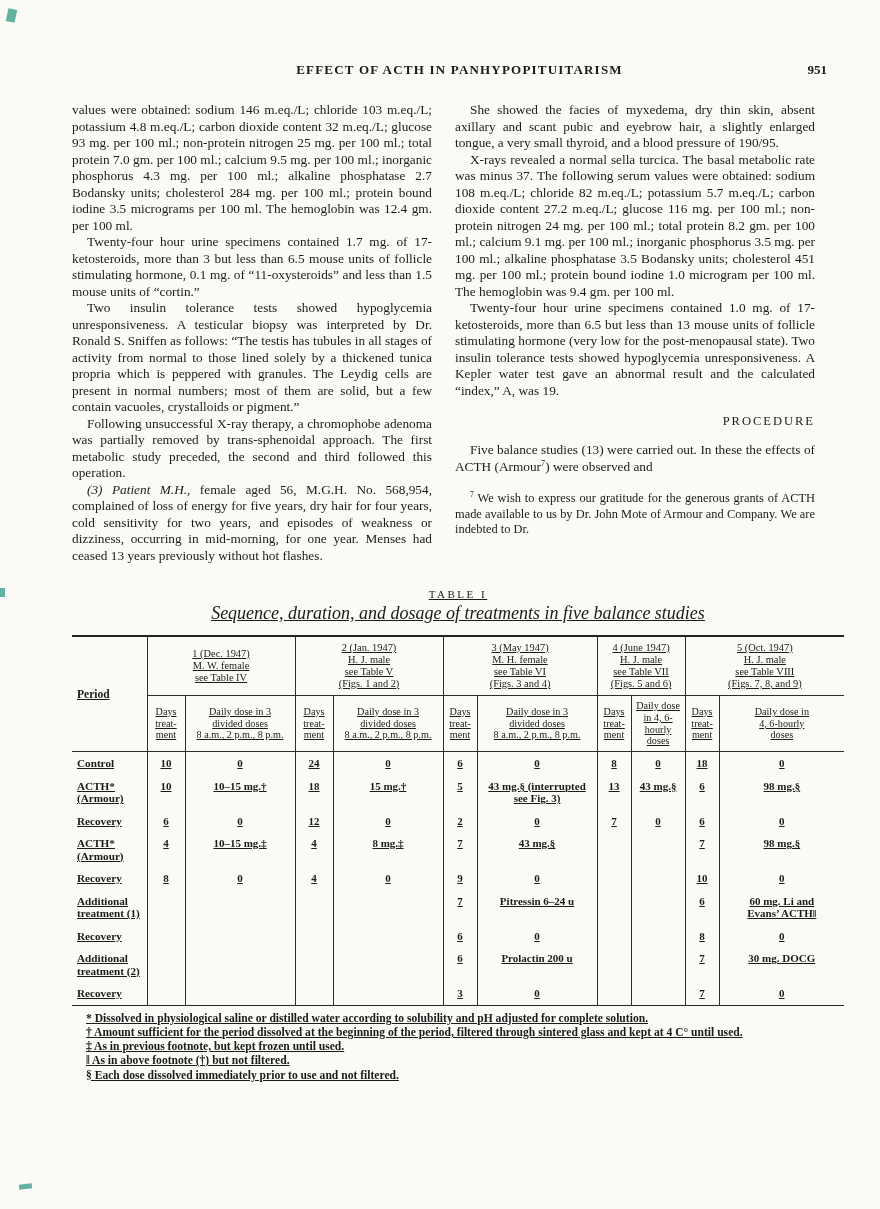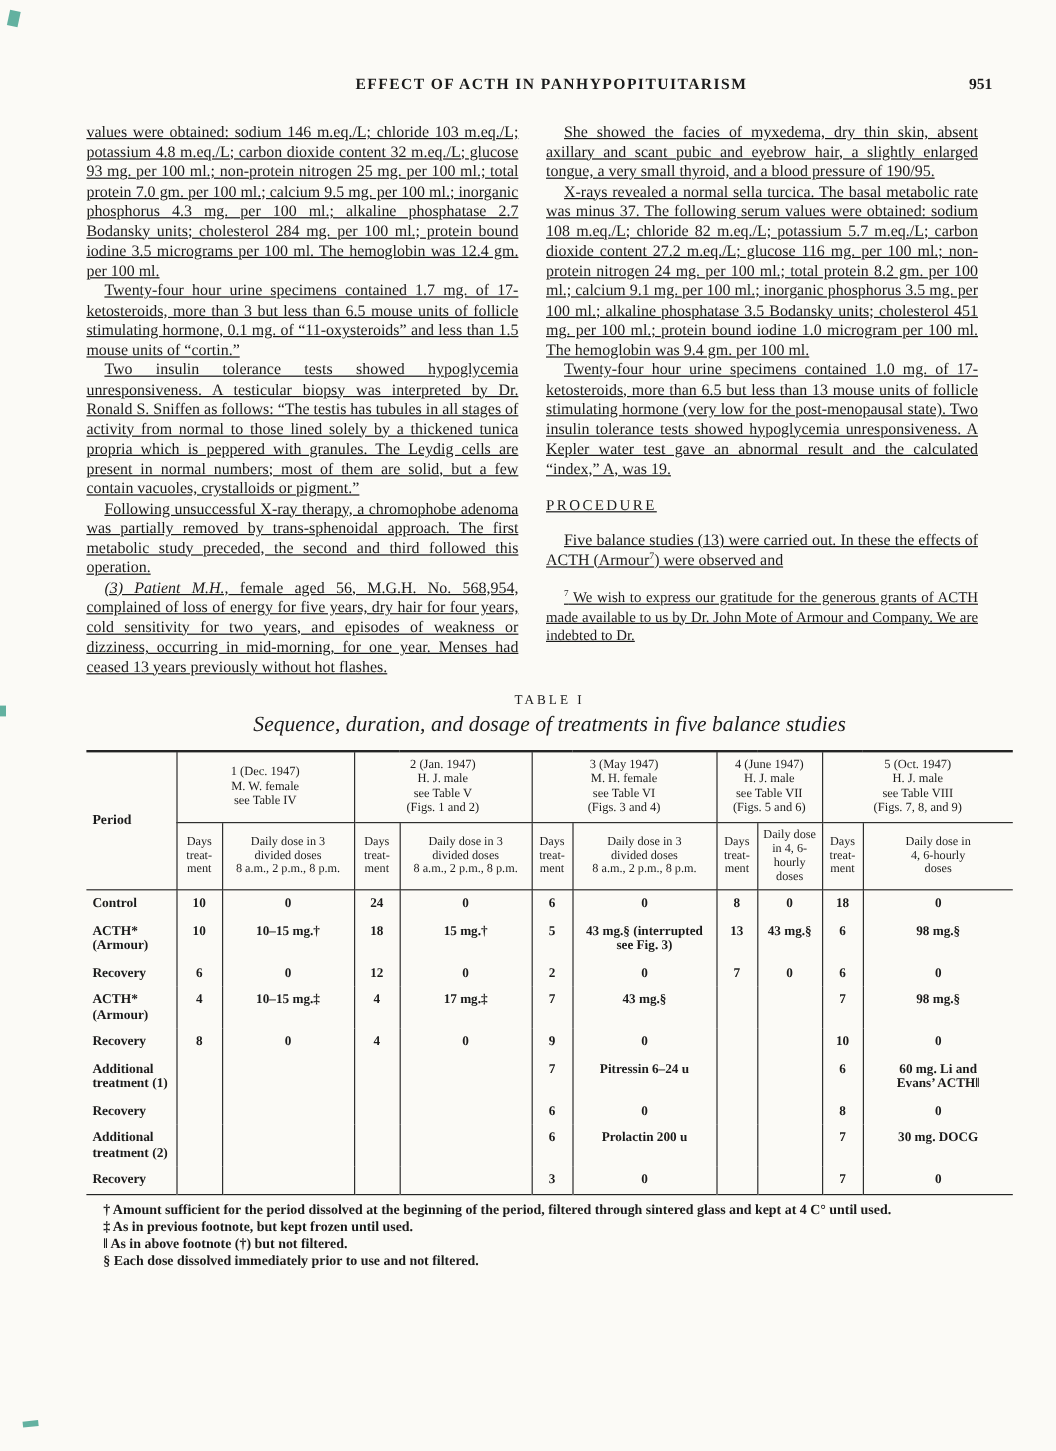--- a/index.html
+++ b/index.html
@@ -23,48 +23,48 @@
     letter-spacing: 1.2px;
     margin-bottom: 24px;
   }
   .running-head .page-number {
     position: absolute;
     right: 20px; top: 0;
     letter-spacing: 0;
   }
 
   
-  .columns { display: flex; gap: 23px; width: 743px; text-decoration: underline; }
+  .columns { display: flex; gap: 23px; width: 743px; }
   .col { width: 360px; }
   .col p {
     font-size: 13.3px;
     line-height: 16.5px;
     text-align: justify;
     text-indent: 15px;
   }
   .col p.noindent { text-indent: 0; }
   sup { font-size: 0.62em; vertical-align: super; line-height: 0; }
 
   .section-heading {
-    text-align: left;
+    text-align: right;
     font-weight: 400;
     font-size: 12.5px;
     letter-spacing: 2px;
     margin: 15px 0 13px 0;
   }
   .col-footnote {
     margin-top: 16px;
     font-size: 12.4px;
     line-height: 15.6px;
     text-align: justify;
     text-indent: 15px;
   }
 
   
-  .table-block { width: 772px; margin-top: 14px; }
+  .table-block { width: 772px; margin-top: 24px; text-decoration: underline; }
   .table-label {
     text-align: center;
     font-size: 11px;
     letter-spacing: 2.5px;
   }
   .table-caption {
     text-align: center;
     font-style: italic;
     font-size: 18px;
     margin: 3px 0 11px 0;
@@ -284,21 +284,21 @@
           <td class="dose-cell">0</td>
           <td>6</td>
           <td class="dose-cell">0</td>
         </tr>
         <tr>
           <td class="period-cell">ACTH*
 (Armour)</td>
           <td>4</td>
           <td class="dose-cell">10–15 mg.‡</td>
           <td>4</td>
-          <td class="dose-cell">17 mg.‡</td>
+          <td class="dose-cell">8 mg.‡</td>
           <td>7</td>
           <td class="dose-cell">43 mg.§</td>
           <td></td>
           <td class="dose-cell"></td>
           <td>7</td>
           <td class="dose-cell">98 mg.§</td>
         </tr>
         <tr>
           <td class="period-cell">Recovery</td>
           <td>8</td>
@@ -364,20 +364,21 @@
           <td class="dose-cell">0</td>
           <td></td>
           <td class="dose-cell"></td>
           <td>7</td>
           <td class="dose-cell">0</td>
         </tr>
       </tbody>
     </table>
 
     <div class="table-footnotes">
+      <p>* Dissolved in physiological saline or distilled water according to solubility and pH adjusted for complete solution.</p>
       <p>† Amount sufficient for the period dissolved at the beginning of the period, filtered through sintered glass and kept at 4 C° until used.</p>
       <p>‡ As in previous footnote, but kept frozen until used.</p>
       <p>‖ As in above footnote (†) but not filtered.</p>
       <p>§ Each dose dissolved immediately prior to use and not filtered.</p>
     </div>
   </div>
 
 </div>
 
 <div class="artifact a1"></div>

